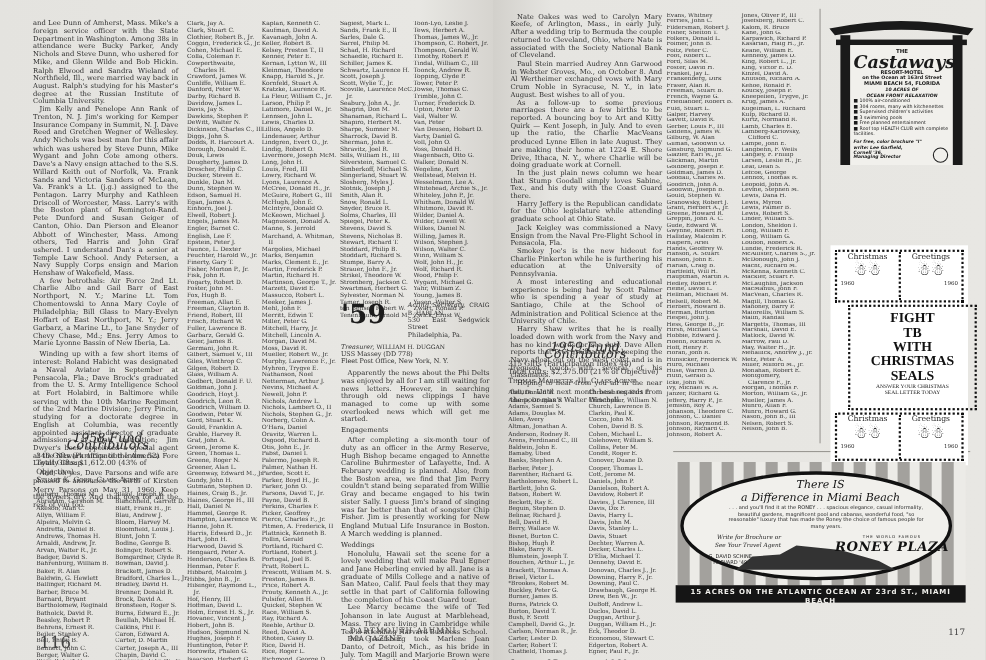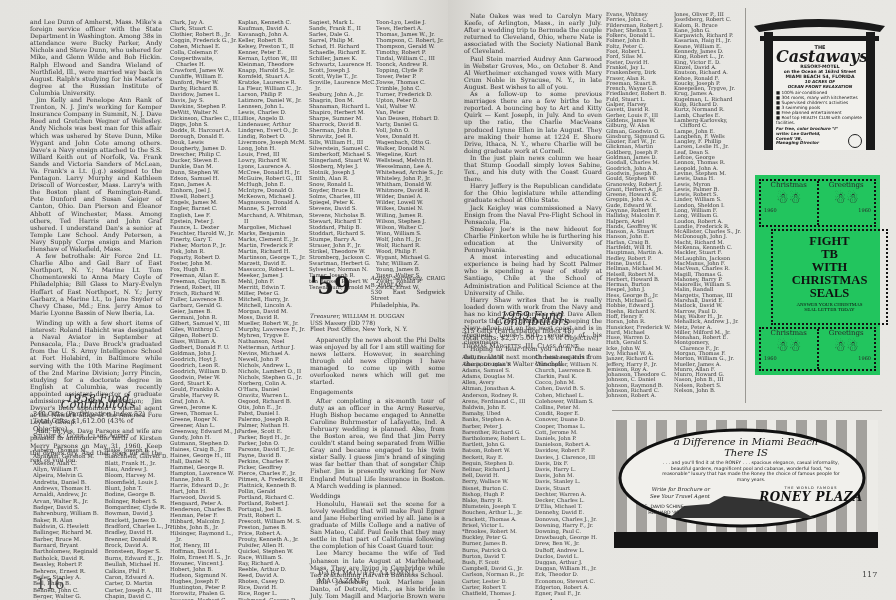--- a/index.html
+++ b/index.html
@@ -719,21 +719,21 @@
     <div style="text-align:left; font-size:4.1px; font-style:italic; font-weight:bold; margin-top:2px; line-height:4.8px;">
       <div>For free, color brochure "I"</div>
       <div>write: Lee Garfield,</div>
       <div>Cornell '36,</div>
       <div>Managing Director</div>
     </div>
     <div style="position:absolute; right:2px; bottom:-2px; width:14px; height:14px; border:1.5px solid #222; border-radius:50%;"></div>
   </div>
 </div>
 
-<div class="ad-seals" style="background:#22c55e;">
+<div class="ad-seals" style="background:#ffffff;margin-top:48px;">
   <div style="position:absolute; left:4px; top:4px; width:117px; height:48px; border:2px dotted #111; display:flex;">
     <div style="flex:1; border-right:2px dotted #111; text-align:center; font-family:'DejaVu Serif',serif; font-size:7px;">
       <div>Christmas</div>
       <div style="font-size:14px; line-height:18px;">☃☃</div>
       <div style="font-size:5px; text-align:left; padding-left:3px;">1960</div>
     </div>
     <div style="flex:1; text-align:center; font-family:'DejaVu Serif',serif; font-size:7px;">
       <div>Greetings</div>
       <div style="font-size:14px; line-height:18px;">☃☃</div>
       <div style="font-size:5px; text-align:right; padding-right:3px;">1960</div>
@@ -778,29 +778,30 @@
         <rect x="182" y="0" width="11" height="112"></rect>
         <rect x="202" y="0" width="11" height="112"></rect>
         <rect x="222" y="0" width="11" height="112"></rect>
         <rect x="242" y="0" width="11" height="112"></rect>
     </g>
     <ellipse cx="128" cy="58" rx="122" ry="48" fill="#f1f0ec" stroke="#111" stroke-width="3"></ellipse>
     <path d="M55 98 L70 86 L95 84 L110 76 L150 80 L185 90 L200 98 Z" fill="#333"></path>
     <rect x="0" y="112" width="264" height="16" fill="#151515"></rect>
   </svg>
   <div style="position:absolute; left:0; top:16px; width:264px; text-align:center; font-family:'DejaVu Serif',serif; font-style:italic; color:#111;">
+    <div style="font-size:10px; line-height:11px;">There IS</div>
     <div style="font-size:10px; line-height:11px;">a Difference in Miami Beach</div>
-    <div style="font-size:10px; line-height:11px;">There IS</div>
   </div>
   <div style="position:absolute; left:48px; top:40px; width:178px; text-align:center; font-family:'DejaVu Sans','Liberation Sans',sans-serif; font-size:4.6px; line-height:5.6px; color:#222;">. . . and you'll find it at the RONEY . . . spacious elegance, casual informality, beautiful gardens, magnificent pool and cabanas, wonderful food, "so reasonable" luxury that has made the Roney the choice of famous people for many years.</div>
   <div style="position:absolute; left:14px; top:66px; font-family:'DejaVu Serif',serif; font-style:italic; font-size:5.3px; line-height:6.5px; color:#222; text-align:right; width:82px;">
     <div>Write for Brochure or</div>
     <div>See Your Travel Agent</div>
   </div>
   <div style="position:absolute; left:30px; top:84px; font-family:'DejaVu Sans','Liberation Sans',sans-serif; font-size:4.6px; line-height:5.6px; text-align:center; color:#222;">
     <div>G. DAVID SCHINE</div>
     <div>HARVARD '49</div>
   </div>
   <div style="position:absolute; left:142px; top:66px; width:110px; text-align:center; color:#111;">
     <div style="font-family:'DejaVu Sans',sans-serif; font-size:3.5px; letter-spacing:1px;">THE WORLD FAMOUS</div>
     <div style="font-family:'DejaVu Serif',serif; font-size:12px; font-style:italic; font-weight:bold; letter-spacing:0.5px;">RONEY PLAZA</div>
   </div>
+  <div style="position:absolute; left:0; top:114px; width:264px; text-align:center; font-family:'DejaVu Sans','Liberation Sans',sans-serif; font-weight:bold; font-size:6.4px; letter-spacing:0.8px; color:#f0efeb;">15 ACRES ON THE ATLANTIC OCEAN AT 23rd ST., MIAMI BEACH</div>
 </div>
 
 </body></html>

